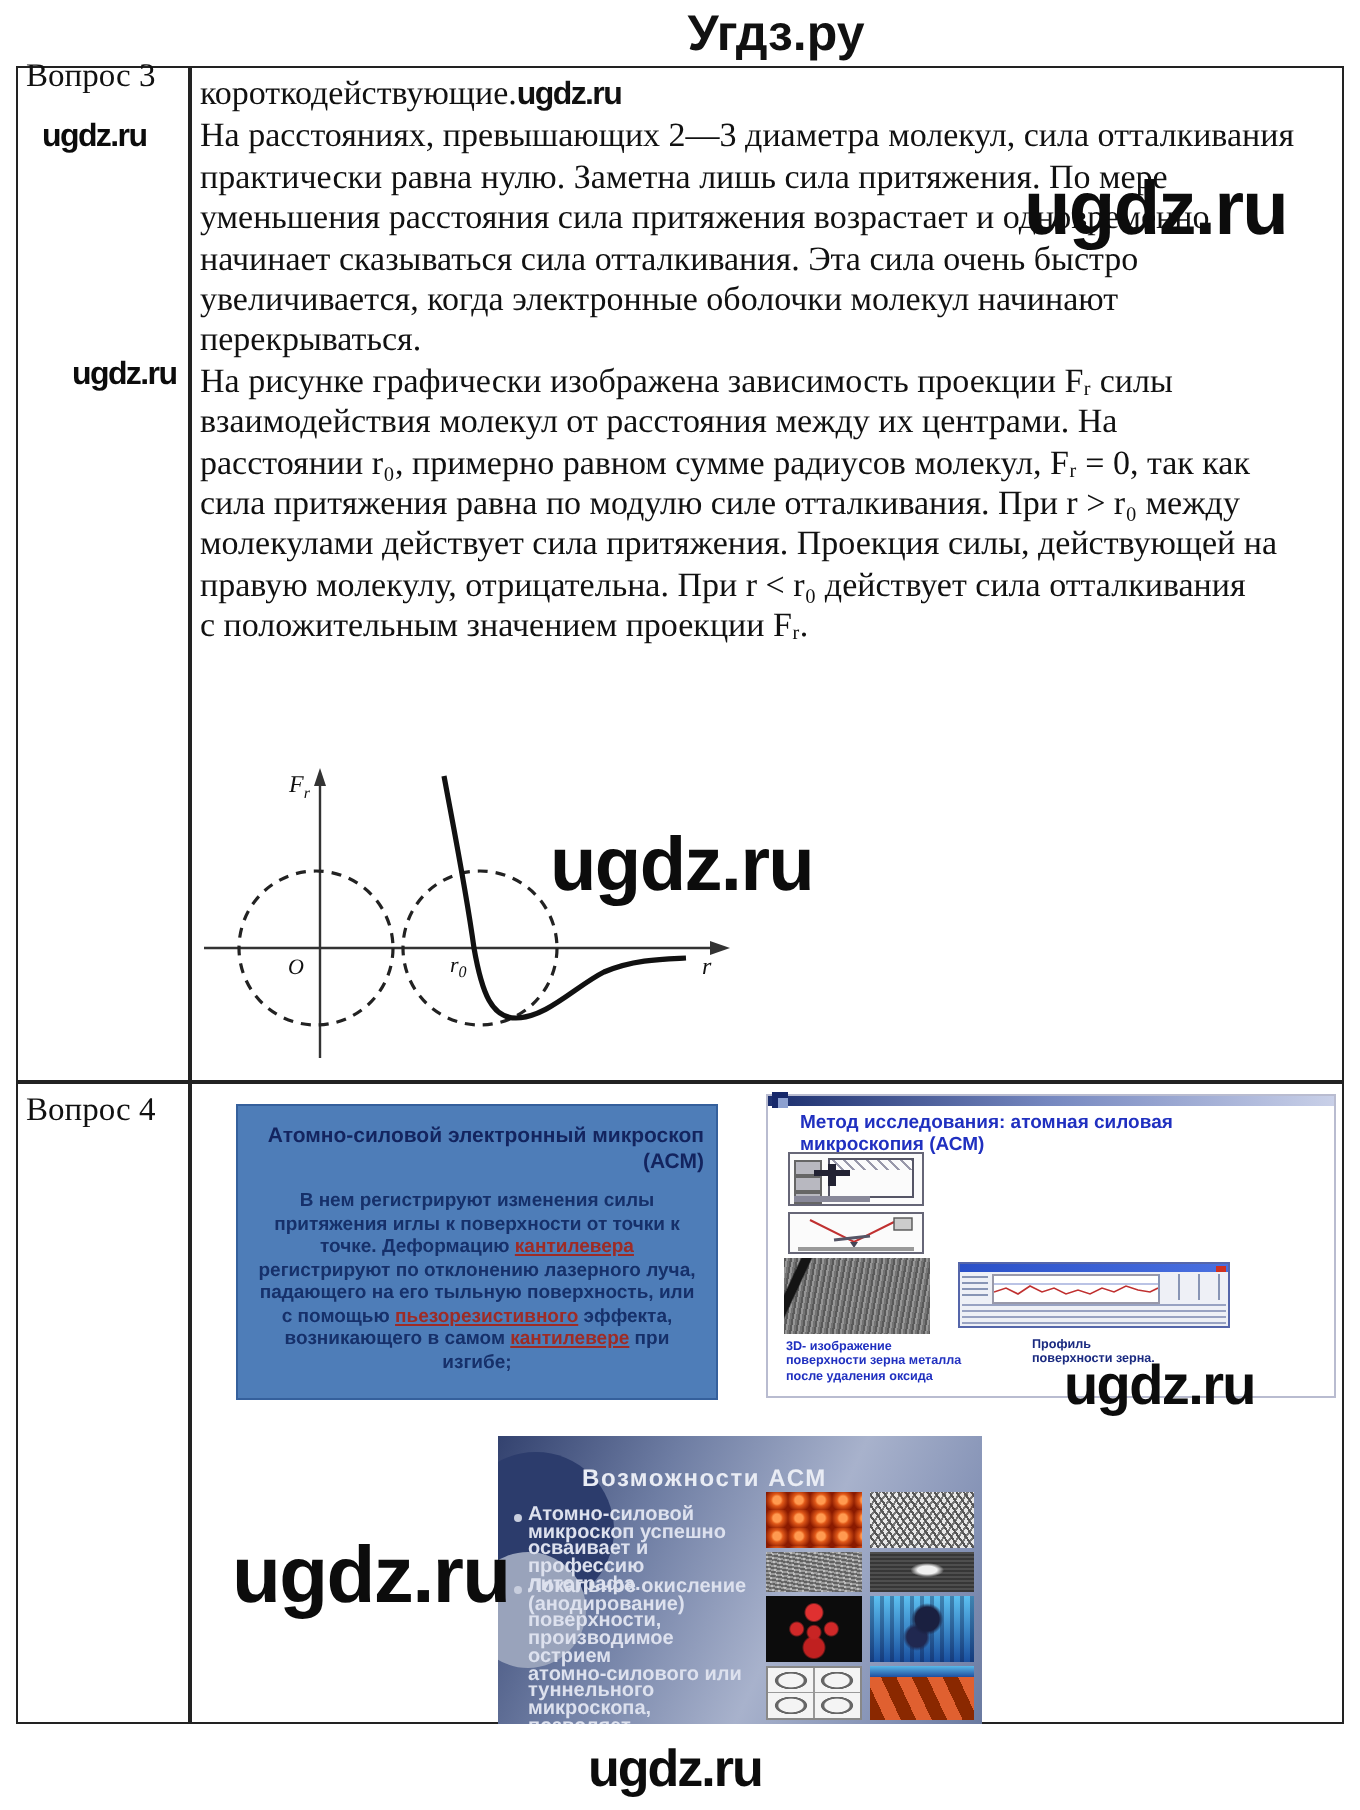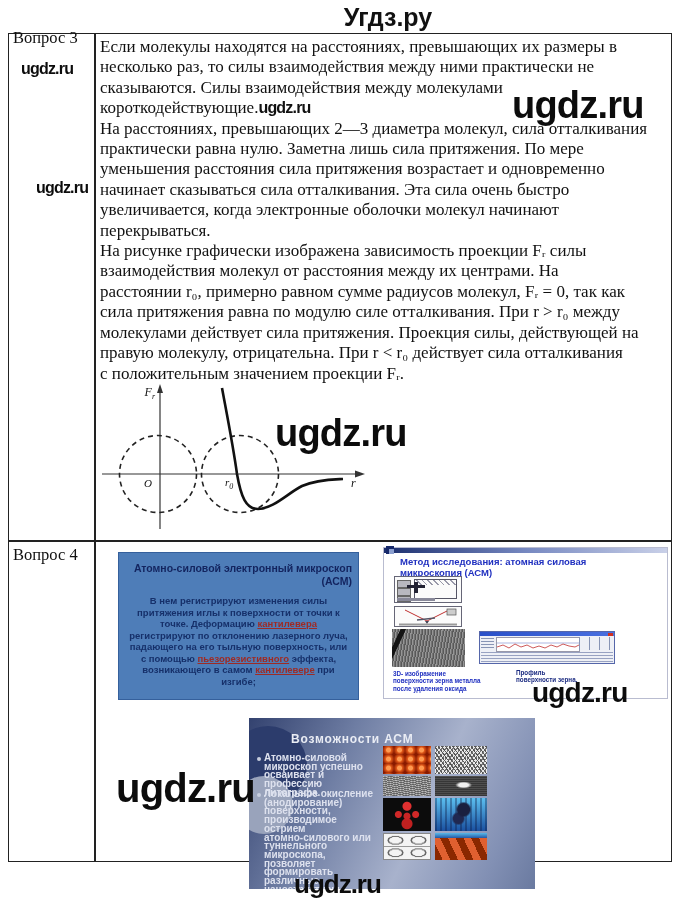--- a/index.html
+++ b/index.html
@@ -73,22 +73,22 @@
   #mw-left{position:absolute;left:1px;top:6px;width:13px;height:11px;
            background:repeating-linear-gradient(to bottom,#8895b5 0 1px,transparent 1px 3px);}
   #mw-plot{position:absolute;left:16px;top:5px;width:82px;height:13px;background:#fff;border:0.5px solid #99a;}
   #mw-right{position:absolute;right:3px;top:5px;width:32px;height:13px;
             background:repeating-linear-gradient(to right,#8895b5 0 1px,transparent 1px 10px);}
   #mw-bottom{position:absolute;left:1px;right:1px;bottom:1px;height:10px;
              background:repeating-linear-gradient(to bottom,#98a2c2 0 1px,transparent 1px 3px);}
   #slide2-capR{left:132px;top:121px;white-space:pre-line;font-size:6.3px;font-weight:bold;color:#1a2a80;line-height:7.3px;}
 
   
-  #slide3{left:249px;top:718px;width:242px;height:171px;overflow:hidden;
-          background:linear-gradient(115deg,#33426f 0%,#6e7da3 30%,#a8b2cc 60%,#8290b4 85%,#6a7aa0 100%);padding-left:44px;}
+  #slide3{left:249px;top:718px;width:242px;height:144px;overflow:hidden;
+          background:linear-gradient(115deg,#33426f 0%,#6e7da3 30%,#a8b2cc 60%,#8290b4 85%,#6a7aa0 100%);}
   #s3c1{left:-20px;top:8px;width:78px;height:78px;border-radius:50%;background:#2c3c6c;}
   #s3c2{left:-14px;top:58px;width:58px;height:58px;border-radius:50%;background:#99a3bb;}
   #slide3-title{left:42px;top:14px;font-size:12px;font-weight:600;letter-spacing:0.8px;color:#e9ecf4;}
   .s3text{white-space:pre-line;font-size:10px;font-weight:600;color:#dde1ee;line-height:8.7px;}
   #s3b1{left:15px;top:36px;width:112px;}
   #s3b2{left:15px;top:72px;width:112px;}
   .s3dot{width:4px;height:4px;border-radius:50%;background:#c8cede;}
   #s3dot1{left:8px;top:39px;}
   #s3dot2{left:8px;top:75px;}
   #s3grid{left:134px;top:28px;display:grid;grid-template-columns:48px 52px;grid-template-rows:28px 20px 33px 27px;gap:2px 4px;}
@@ -127,23 +127,20 @@
 
   <div class="abs" id="tbl">
     <div class="abs" id="tbl-vline"></div>
     <div class="abs" id="tbl-hline"></div>
   </div>
 
   <div class="abs qlabel" id="q3-label">Вопрос 3</div>
   <div class="abs qlabel" id="q4-label">Вопрос 4</div>
 
   <div class="abs" id="q3-text">
-    <div class="para">Если молекулы находятся на расстояниях, превышающих их размеры в
-несколько раз, то силы взаимодействия между ними практически не
-сказываются. Силы взаимодействия между молекулами</div>
     <div class="para"><span>короткодействующие.</span><span class="wm-inline">ugdz.ru</span></div>
     <div class="para">На расстояниях, превышающих 2—3 диаметра молекул, сила отталкивания
 практически равна нулю. Заметна лишь сила притяжения. По мере
 уменьшения расстояния сила притяжения возрастает и одновременно
 начинает сказываться сила отталкивания. Эта сила очень быстро
 увеличивается, когда электронные оболочки молекул начинают
 перекрываться.</div>
     <div class="para">На рисунке графически изображена зависимость проекции Fᵣ силы
 взаимодействия молекул от расстояния между их центрами. На
 расстоянии r₀, примерно равном сумме радиусов молекул, Fᵣ = 0, так как

